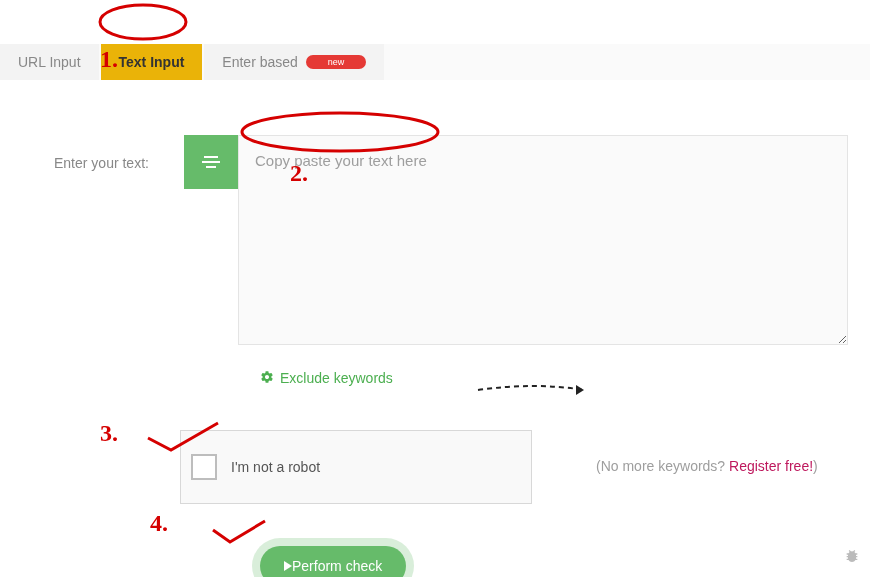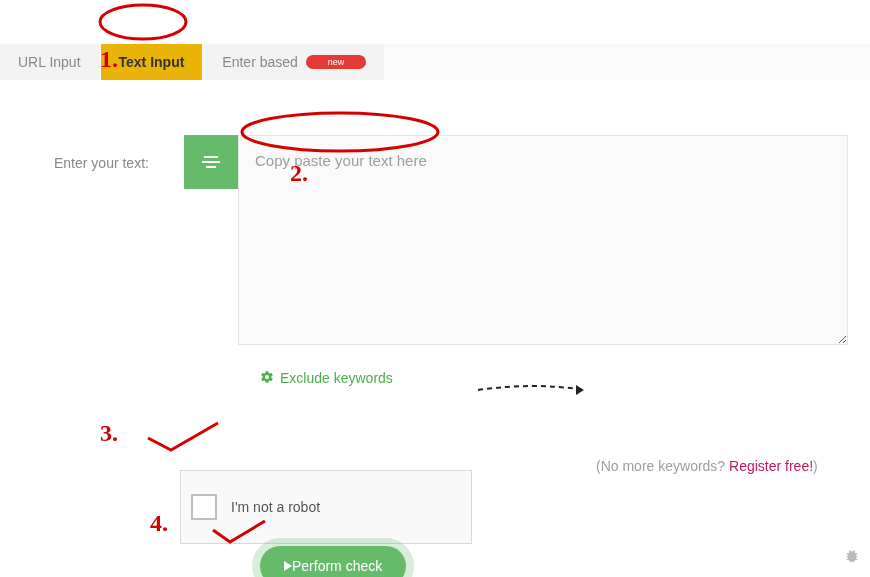--- a/index.html
+++ b/index.html
@@ -87,28 +87,27 @@
   color: #4caf50;
   display: flex;
   align-items: flex-start;
   gap: 6px;
   cursor: pointer;
 }
 .recaptcha {
   position: absolute;
   top: 350px;
   left: 180px;
-  width: 292px;
+  width: 352px;
   height: 74px;
   border: 1px solid #d8d8d8;
   background: #f9f9f9;
   display: flex;
   align-items: center;
   padding: 0 10px;
-  margin-top: 40px;
 }
 .recaptcha .cb {
   width: 26px;
   height: 26px;
   border: 2px solid #bdbdbd;
   margin-right: 14px;
   background: #fff;
   cursor: pointer;
 }
 .recaptcha .rc-logo {

